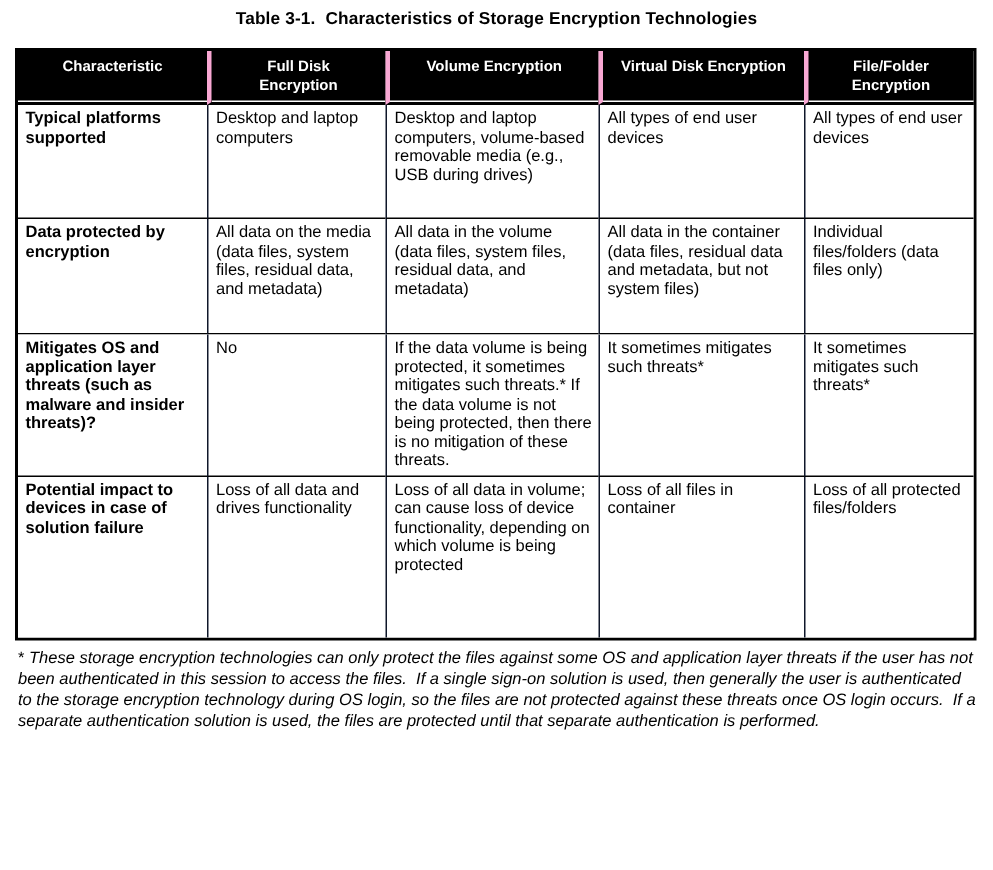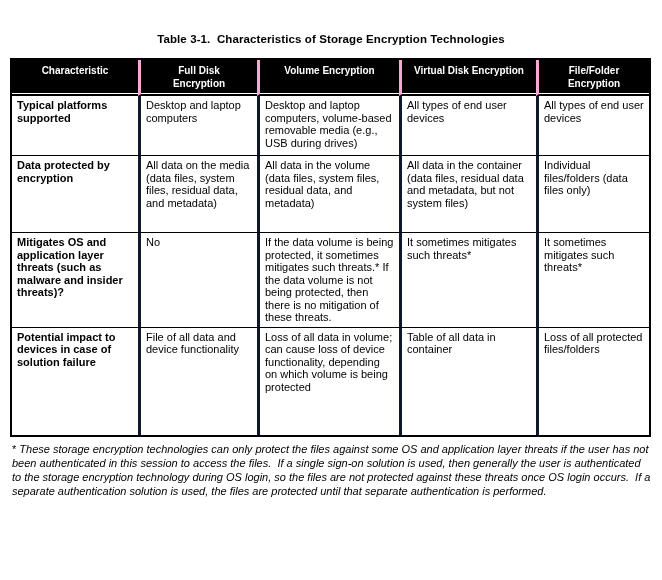--- a/index.html
+++ b/index.html
@@ -11,21 +11,20 @@
     font-family: "Liberation Sans", sans-serif;
   }
   .page { width: 662px; height: 580px; overflow: hidden; }
 
   .title {
     text-align: center;
     font-weight: bold;
     font-size: 11.5px;
     padding-top: 7px;
     letter-spacing: 0.1px;
-    margin-top: 26px;
   }
 
   table.enc-table {
     margin: 13px 0 0 10px;
     width: 641px;
     border: 2px solid #000;
     border-collapse: separate;
     border-spacing: 0;
     table-layout: fixed;
     font-size: 11px;
@@ -51,25 +50,25 @@
   }
   th + th { border-left: 3px solid #f9a8d4; }
 
   td {
     vertical-align: top;
     text-align: left;
     padding: 3px 4px 3px 5px;
     border-bottom: 1px solid #000;
     background: #fff;
   }
-  td + td { border-left: 3px solid #0f172a; }
+  td + td { border-left: 1px solid #0f172a; }
   tbody tr:last-child td { border-bottom: none; }
   td.label { font-weight: bold; }
 
-  tbody tr:nth-child(1) td { height: 60px; }
+  tbody tr:nth-child(1) td { height: 76px; }
   tbody tr:nth-child(2) td { height: 77px; }
   tbody tr:nth-child(3) td { height: 53px; }
   tbody tr:nth-child(4) td { height: 107px; }
   tbody tr:nth-child(5) td { height: 95px; padding-left: 32px; }
   tbody tr:nth-child(6) td { height: 40px; }
 
   .footnote {
     margin: 5px 1px 0 12px;
     width: 640px;
     font-style: italic;
@@ -119,23 +118,23 @@
       </tr>
       <tr>
         <td class="label">Mitigates OS and application layer threats (such as malware and insider threats)?</td>
         <td>No</td>
         <td>If the data volume is being protected, it sometimes mitigates such threats.* If the data volume is not being protected, then there is no mitigation of these threats.</td>
         <td>It sometimes mitigates such threats*</td>
         <td>It sometimes mitigates such threats*</td>
       </tr>
       <tr>
         <td class="label">Potential impact to devices in case of solution failure</td>
-        <td>File of all data and device functionality</td>
+        <td>Loss of all data and drives functionality</td>
         <td>Loss of all data in volume; can cause loss of device functionality, depending on which volume is being protected</td>
-        <td>Table of all data in container</td>
+        <td>Loss of all files in container</td>
         <td>Loss of all protected files/folders</td>
       </tr>
     </tbody>
   </table>
 
   <div class="footnote"><span class="fn-marker">*</span> <span>These storage encryption technologies can only protect the files against some OS and application layer threats if the user has not been authenticated in this session to access the files.&nbsp; If a single sign-on solution is used, then generally the user is authenticated to the storage encryption technology during OS login, so the files are not protected against these threats once OS login occurs.&nbsp; If a separate authentication solution is used, the files are protected until that separate authentication is performed.</span></div>
 
 </div>
 
 </body></html>

